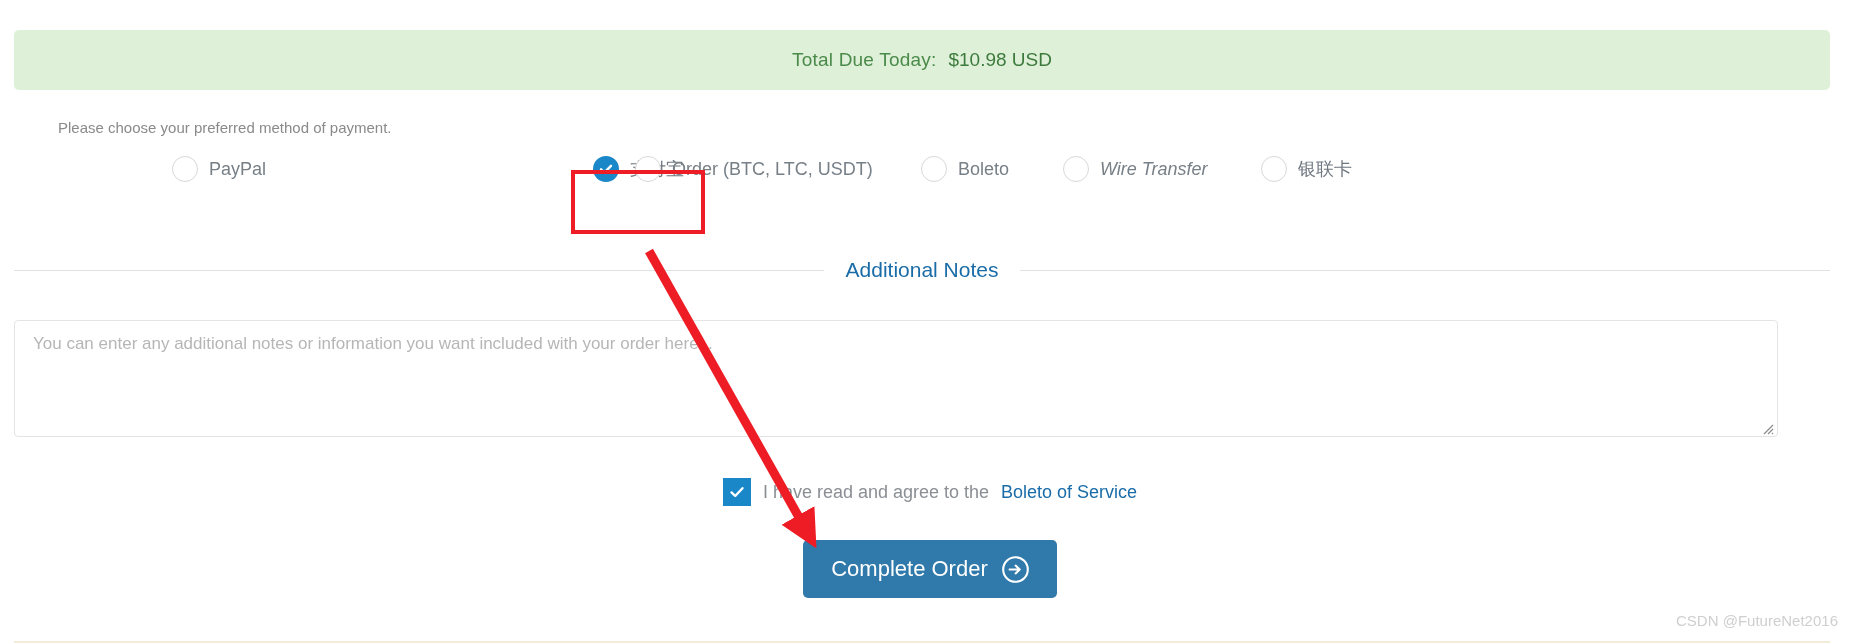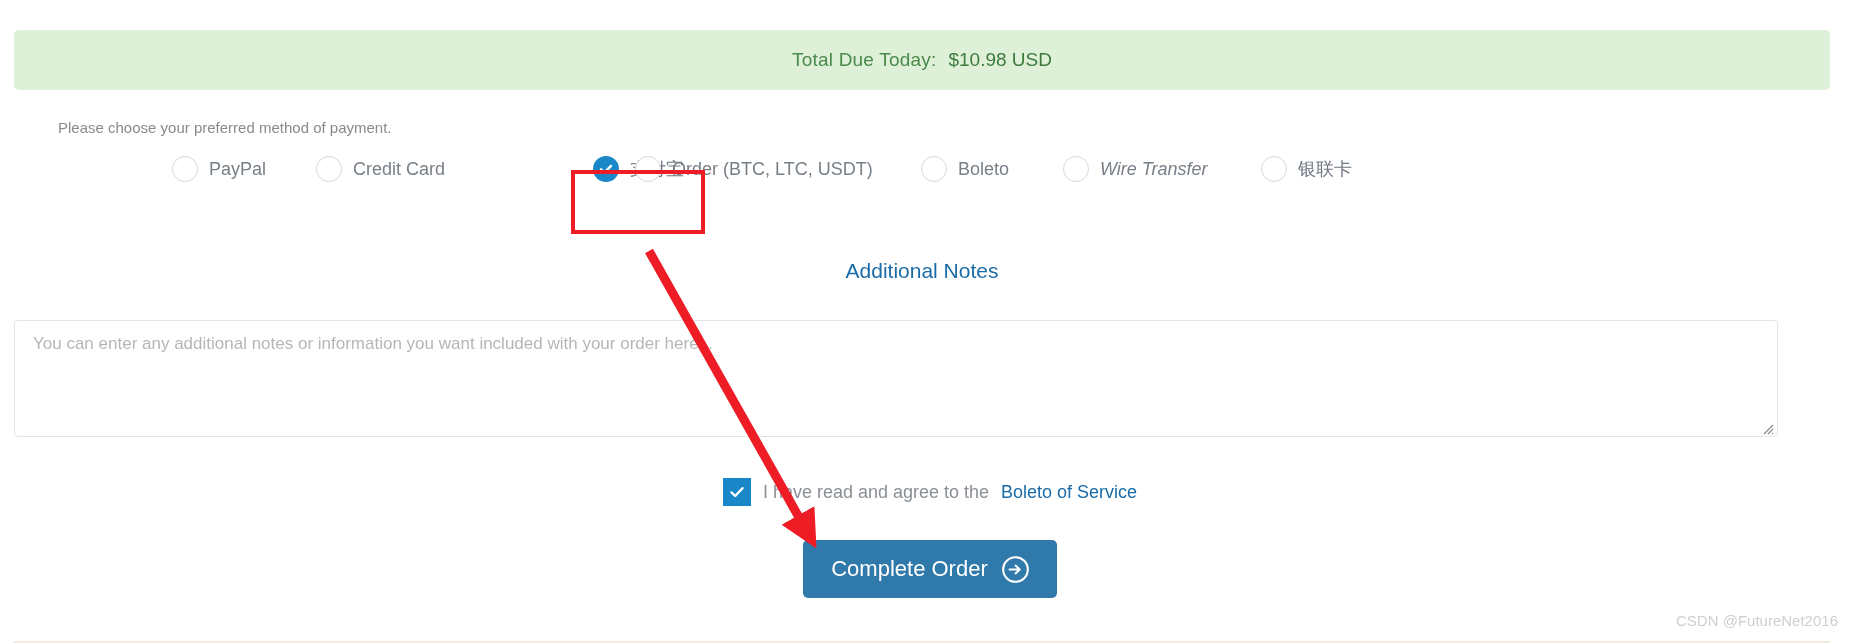--- a/index.html
+++ b/index.html
@@ -123,21 +123,21 @@
   }
 
   
   .notes-head {
     position: absolute;
     left: 14px;
     top: 258px;
     width: 1816px;
     display: flex;
     align-items: center;
-    flex-direction: column;
+    gap: 22px;
   }
   .notes-rule {
     flex: 1 1 auto;
     height: 1px;
     background: #e2e2e2;
   }
   .notes-title {
     font-size: 21px;
     color: #1a6ca8;
     white-space: nowrap;
@@ -260,24 +260,20 @@
 
 <div class="choose-prompt">Please choose your preferred method of payment.</div>
 
 <div class="methods-row">
 
   <label class="method" style="left:172px;">
     <span class="radio-outer"></span>
     <span class="method-label">PayPal</span>
   </label>
 
-  <label class="method" style="left:316px;">
-    <span class="radio-outer"></span>
-    <span class="method-label">Credit Card</span>
-  </label>
 
   <label class="method" style="left:593px;">
     <span class="radio-checked">
       <svg width="16" height="16" viewBox="0 0 16 16" aria-hidden="true">
         <path d="M3 8.3 L6.3 11.6 L13 4.8" fill="none" stroke="#ffffff" stroke-width="2.4" stroke-linecap="round" stroke-linejoin="round"></path>
       </svg>
     </span>
     <span class="method-label cjk">支付宝</span>
   </label>
 

